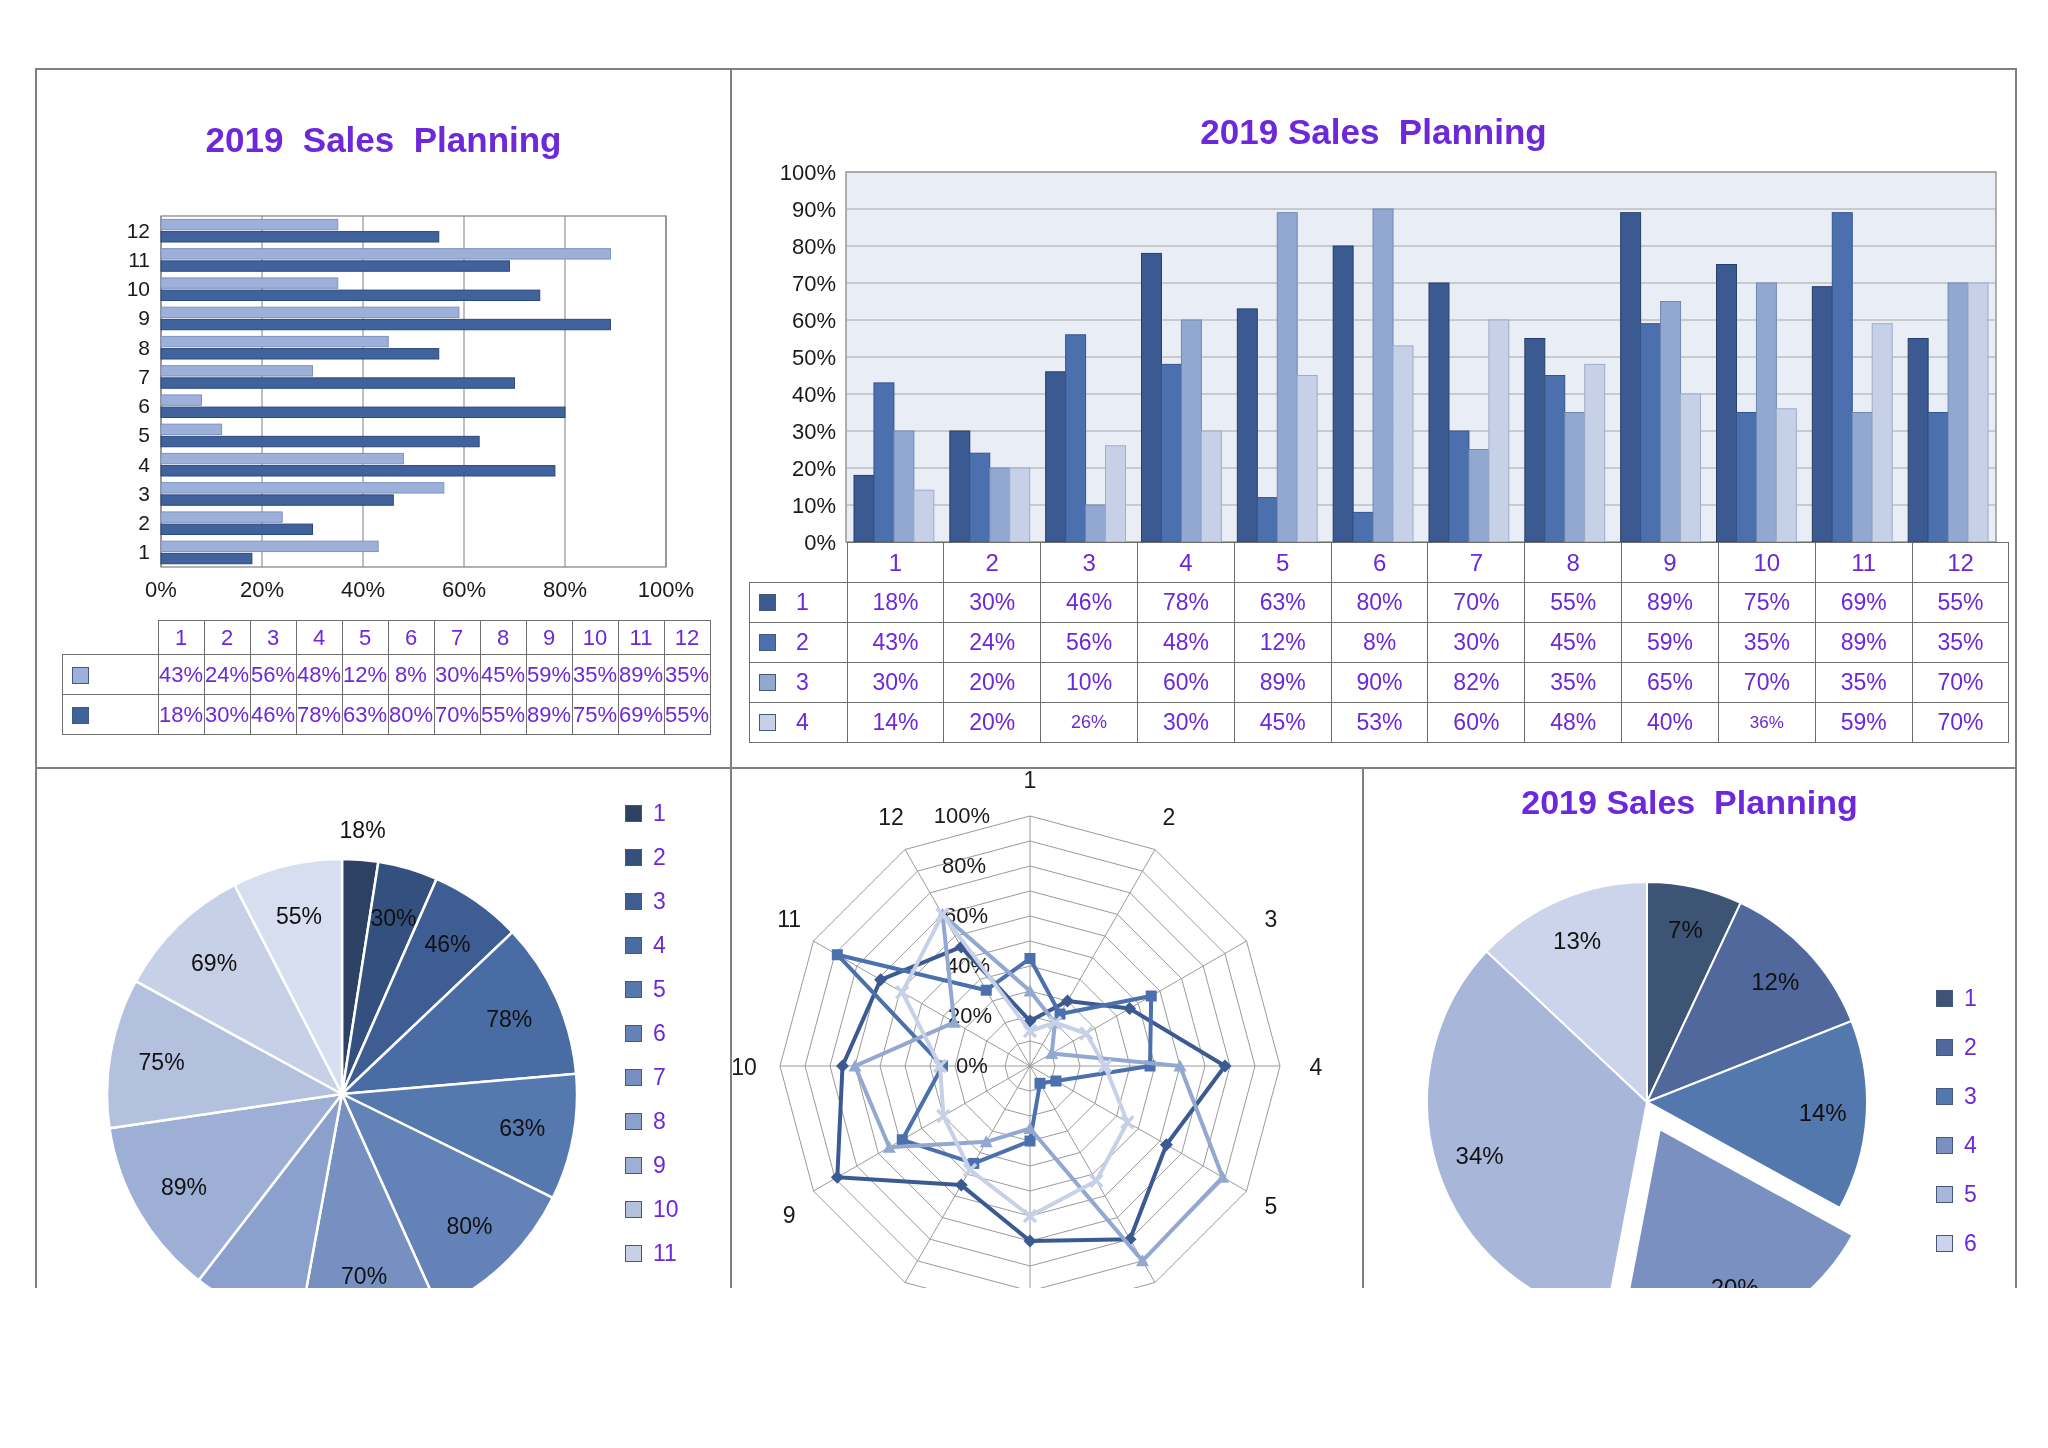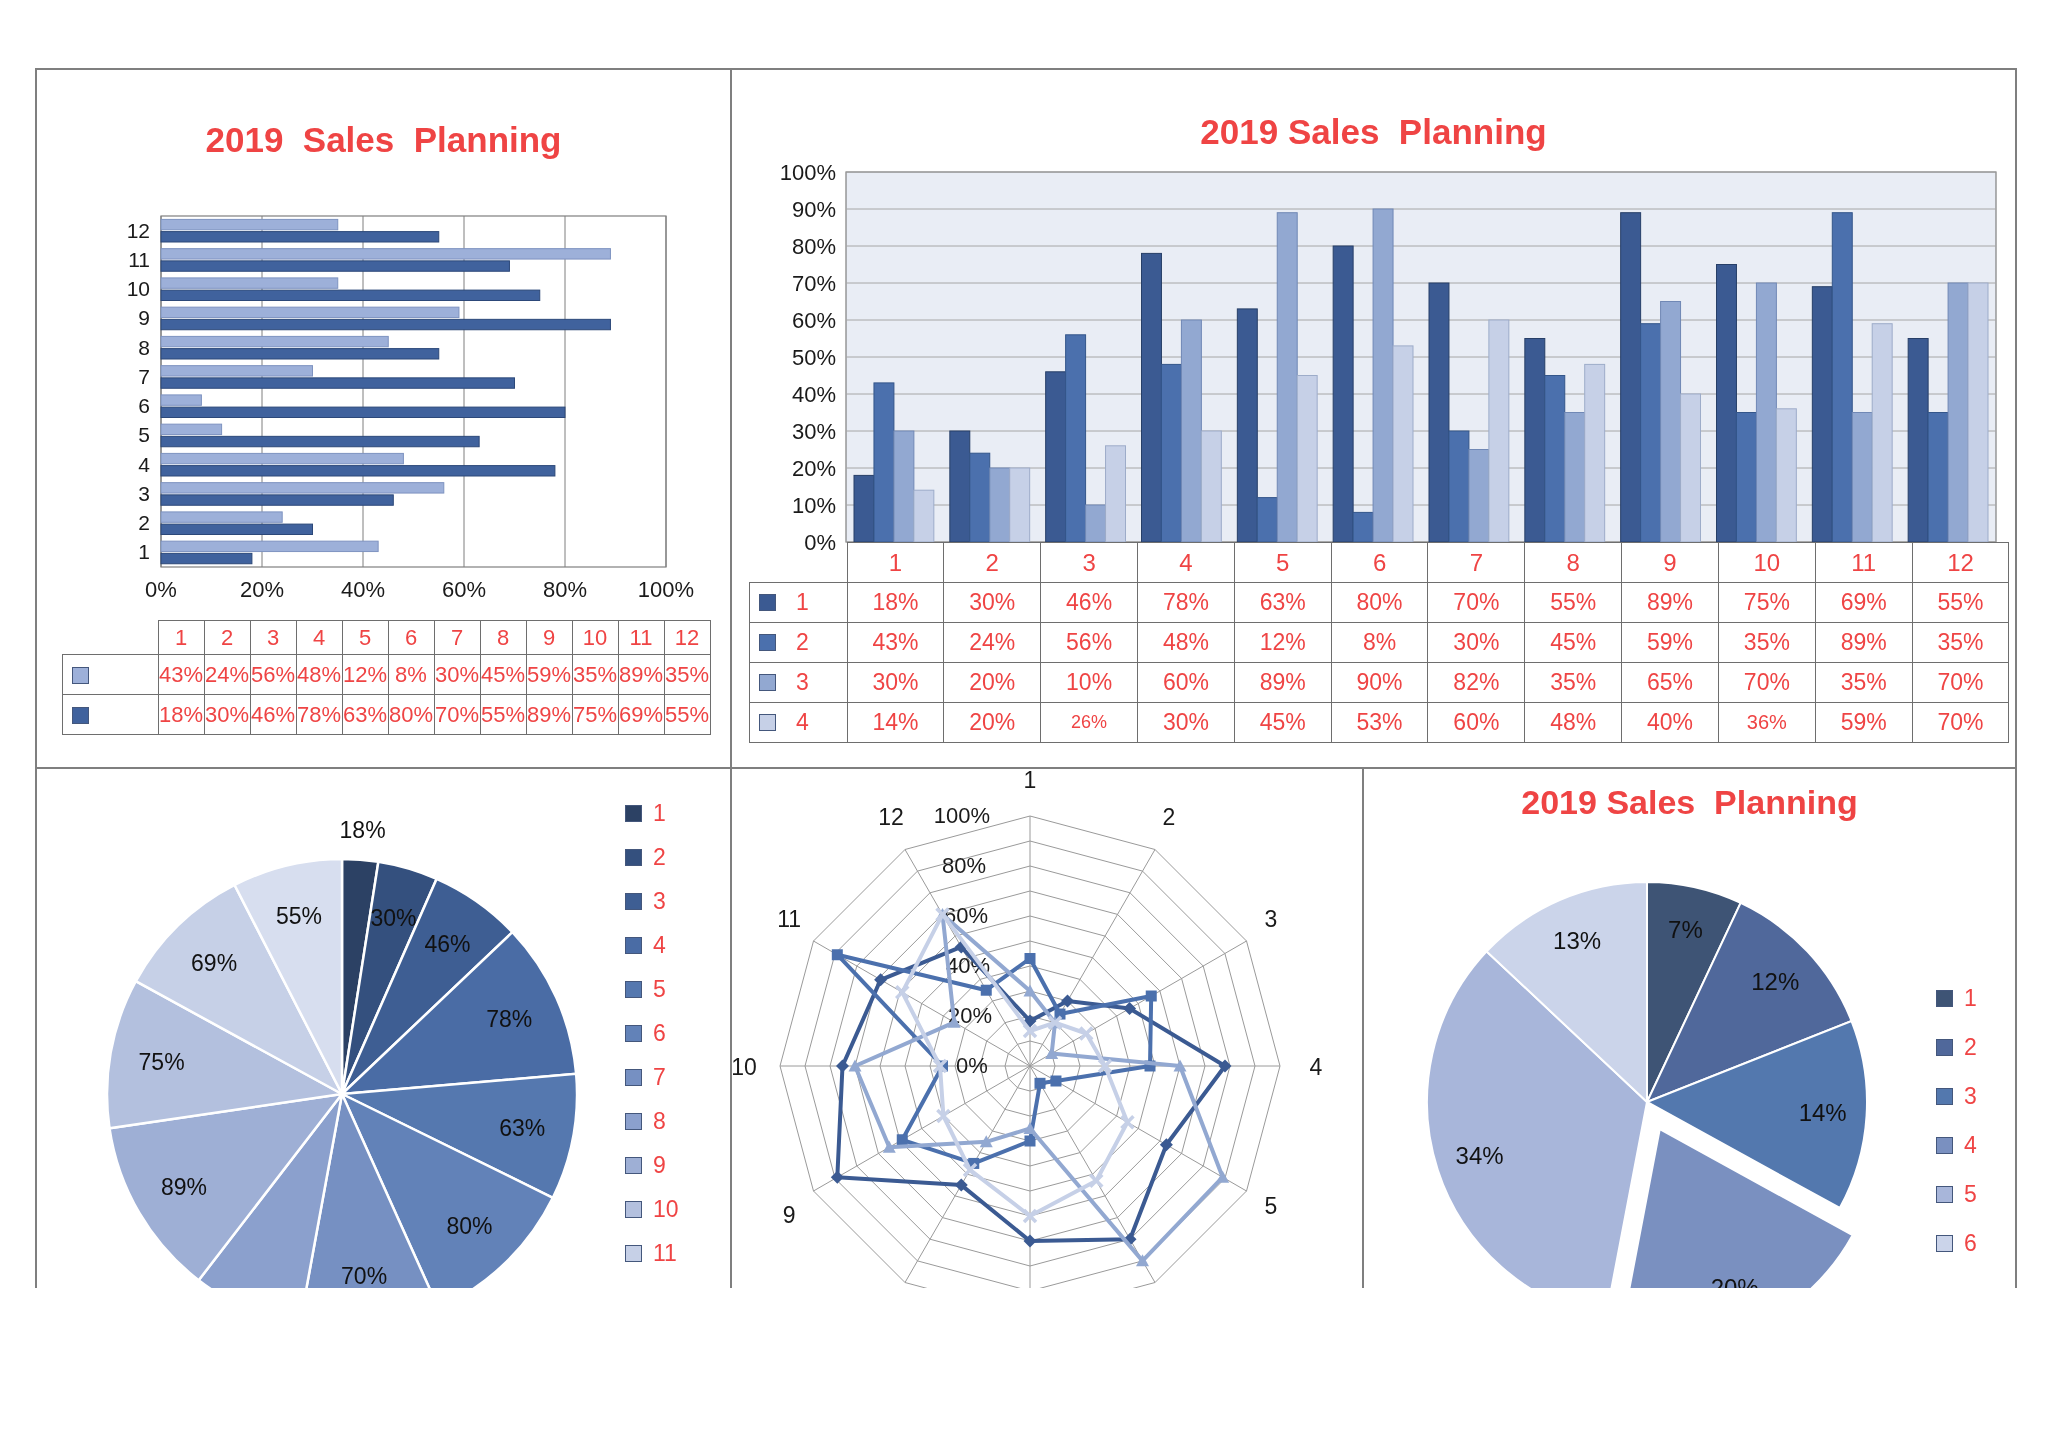--- a/index.html
+++ b/index.html
@@ -1,17 +1,17 @@
 <!DOCTYPE html>
 <html><head>
 <meta charset="utf-8">
 <style>
   html,body{margin:0;padding:0;background:#fff;}
   #canvas{position:relative;width:2048px;height:1288px;background:#ffffff;overflow:hidden;
-          font-family:"Liberation Sans",sans-serif;color:#ef4444;}
+          font-family:"Liberation Sans",sans-serif;color:#6d28d9;}
   #frame{position:absolute;left:35px;top:68px;width:1978px;height:1337px;
          border:2px solid #7f7f7f;box-sizing:content-box;display:grid;
          grid-template-columns:695px 632px 651px;grid-template-rows:697px 640px;background:#fff;}
   .panel{position:relative;box-sizing:border-box;background:#fff;}
   #panel-a{grid-column:1;grid-row:1;border-right:2px solid #7f7f7f;}
   #panel-b{grid-column:2 / 4;grid-row:1;}
   #panel-c{grid-column:1;grid-row:2;border-top:2px solid #7f7f7f;border-right:2px solid #7f7f7f;}
   #panel-d{grid-column:2;grid-row:2;border-top:2px solid #7f7f7f;border-right:2px solid #7f7f7f;}
   #panel-e{grid-column:3;grid-row:2;border-top:2px solid #7f7f7f;}
   .chart-title{position:absolute;left:0;width:100%;text-align:center;font-weight:bold;
@@ -281,21 +281,21 @@
             <div class="dcell rowhead"><span class="sw" style="background: rgb(198, 208, 231);"></span><span class="rh-num">4</span></div>
             <div class="dcell" style="font-size: 23px;">14%</div>
             <div class="dcell" style="font-size: 23px;">20%</div>
             <div class="dcell" style="font-size: 18px;">26%</div>
             <div class="dcell" style="font-size: 23px;">30%</div>
             <div class="dcell" style="font-size: 23px;">45%</div>
             <div class="dcell" style="font-size: 23px;">53%</div>
             <div class="dcell" style="font-size: 23px;">60%</div>
             <div class="dcell" style="font-size: 23px;">48%</div>
             <div class="dcell" style="font-size: 23px;">40%</div>
-            <div class="dcell" style="font-size: 20px;">36%</div>
+            <div class="dcell" style="font-size: 17px;">36%</div>
             <div class="dcell" style="font-size: 23px;">59%</div>
             <div class="dcell" style="font-size: 23px;">70%</div>
           </div>
         </div>
     </div>
 
     <div id="panel-c" class="panel">
       <svg id="pie12-svg" width="693" height="638">
           <path d="M 305 325 L 305.00 90.00 A 235 235 0 0 1 341.36 92.83 Z" fill="#2c4164" stroke="#ffffff" stroke-width="2.5"></path>
           <path d="M 305 325 L 341.36 92.83 A 235 235 0 0 1 399.59 109.88 Z" fill="#34507e" stroke="#ffffff" stroke-width="2.5"></path>

